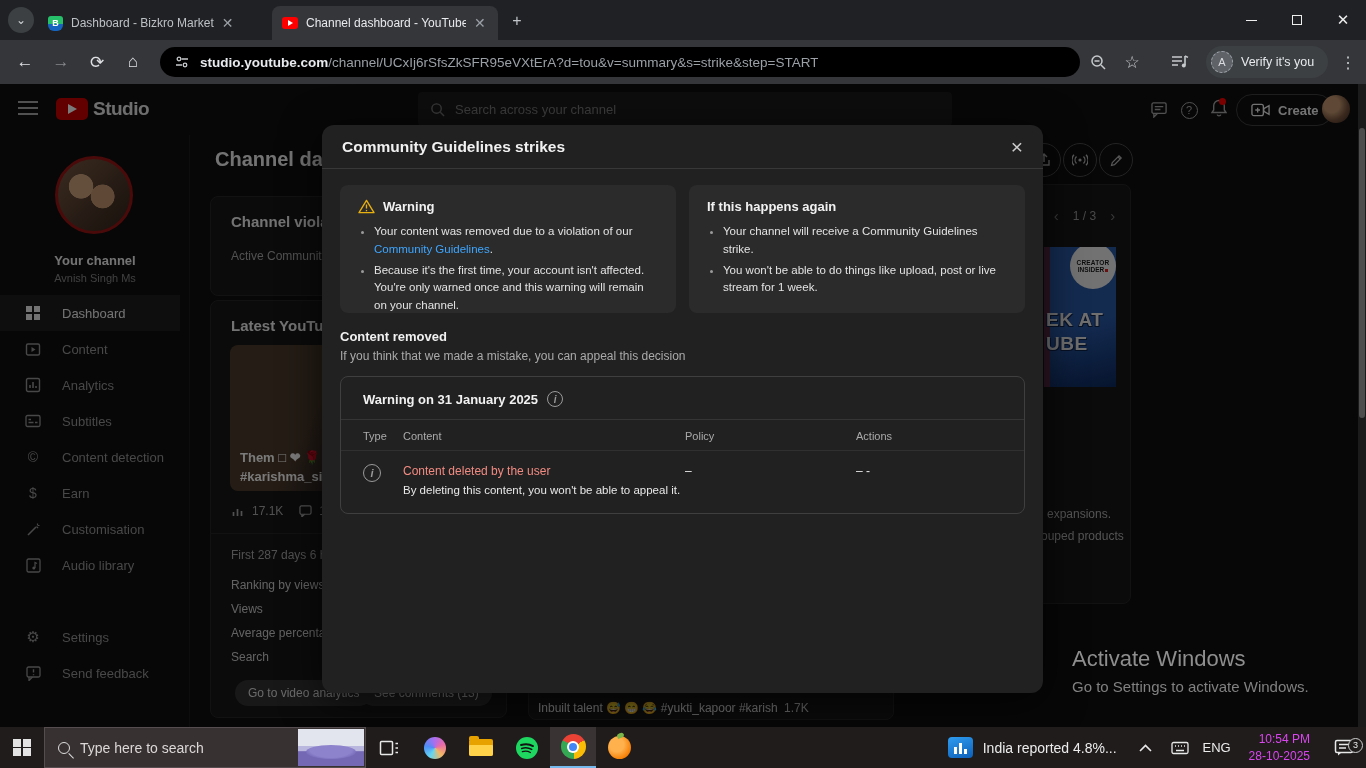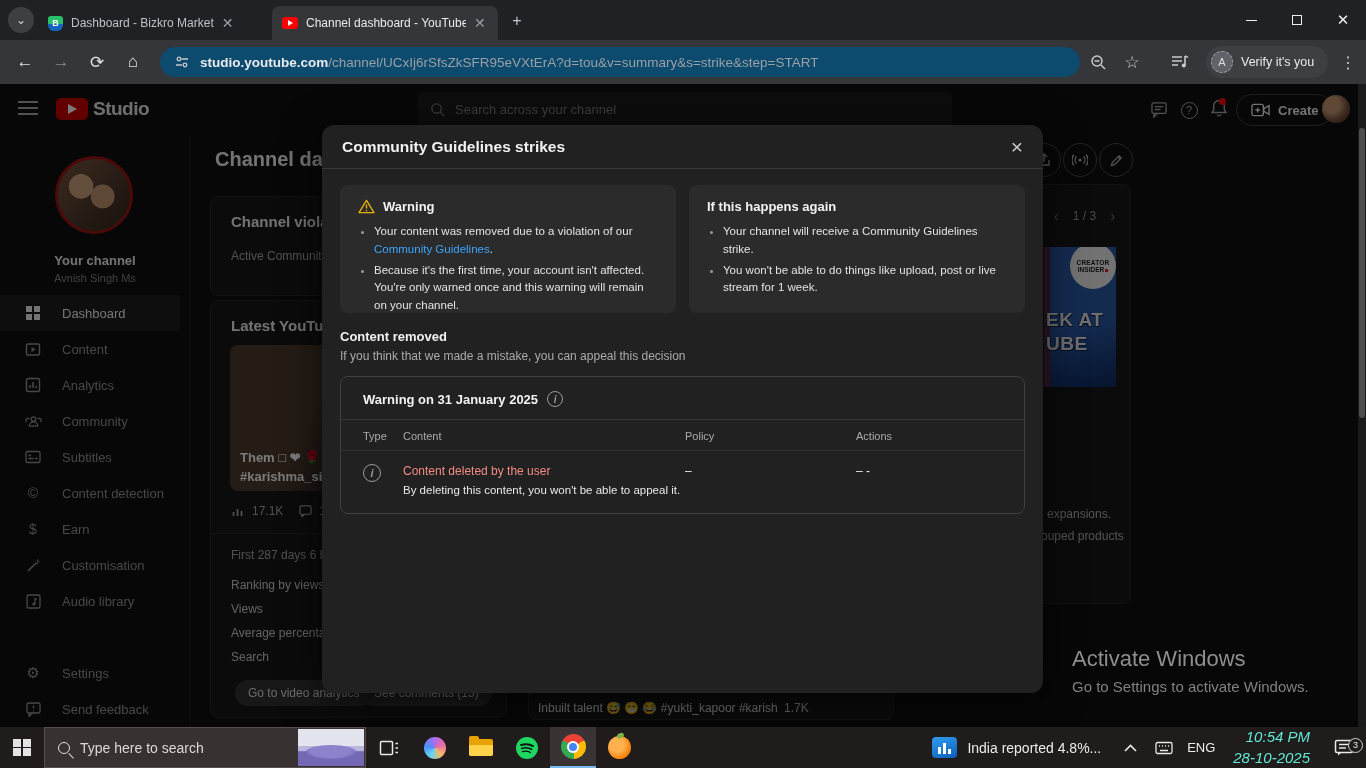--- a/index.html
+++ b/index.html
@@ -25,21 +25,21 @@
     font-size:16px; display:grid; place-items:center; }
   .winctl { position:absolute; top:0; height:40px; width:46px; display:grid; place-items:center; color:#eee; }
   .win-min { left:1228px; } .win-max { left:1274px; } .win-close { left:1320px; }
   .win-min span { display:block; width:11px; border-bottom:1.5px solid #eee; }
   .win-max span { display:block; width:10px; height:10px; border:1.5px solid #eee; }
   .win-close span { font-size:15px; }
 
   .toolbar { position:absolute; top:40px; left:0; width:1366px; height:44px; background:#35363a; }
   .nav-ico { position:absolute; top:9px; width:26px; height:26px; display:grid; place-items:center;
     font-size:17px; color:#dfe1e5; }
-  .omnibox { position:absolute; left:160px; top:7px; width:920px; height:30px; background:#0c4a6e;
+  .omnibox { position:absolute; left:160px; top:7px; width:920px; height:30px; background:#000000;
     border-radius:15px; display:flex; align-items:center; padding:0 14px; gap:10px; }
   .omnibox .host { color:#e8eaed; font-size:13.5px; font-weight:bold; white-space:nowrap; }
   .omnibox .path { color:#9aa0a6; font-size:13.5px; white-space:nowrap; overflow:hidden; }
   .tb-right-ico { position:absolute; top:10px; width:24px; height:24px; display:grid; place-items:center; color:#c7cacd; }
   .verify-chip { position:absolute; left:1206px; top:6px; height:32px; border-radius:16px; background:#3c4043;
     display:flex; align-items:center; gap:8px; padding:0 14px 0 5px; }
   .verify-chip .av { width:22px; height:22px; border-radius:50%; background:#5f6368; color:#dadce0;
     font-size:11px; display:grid; place-items:center; border:1px dashed #9aa0a6; }
   .verify-chip .vt { color:#e8eaed; font-size:12.5px; white-space:nowrap; }
 
@@ -189,21 +189,21 @@
   .fl::after { content:""; position:absolute; left:9px; top:-3px; width:7px; height:5px; border-radius:50% 50% 50% 0;
     background:#7ab648; transform:rotate(-20deg); }
   .tb-right { margin-left:auto; display:flex; align-items:center; }
   .news { display:flex; align-items:center; gap:10px; padding:0 12px; }
   .news-ico { width:25px; height:21px; border-radius:4px; background:linear-gradient(160deg,#2f9df0,#0c5fb8);
     display:flex; align-items:flex-end; justify-content:center; gap:2px; padding-bottom:4px; }
   .news-ico span { width:3px; background:#fff; display:block; }
   .news .nt { color:#ececec; font-size:14px; }
   .tb-sys { display:grid; place-items:center; width:34px; color:#e8e8e8; }
   .eng { font-size:13px; color:#ececec; width:40px; text-align:center; }
-  .clock { text-align:right; color:#5eead4; font-size:15px; line-height:1.35; padding:0 12px;font-style:italic; }
+  .clock { text-align:right; color:#d946ef; font-size:12px; line-height:1.35; padding:0 12px; }
   .notif { position:relative; width:44px; display:grid; place-items:center; }
   .notif .nb { position:absolute; right:3px; bottom:4px; width:15px; height:15px; border:1.3px solid #cfcfcf;
     border-radius:50%; color:#e8e8e8; font-size:9px; display:grid; place-items:center; background:#211c1c; }
 </style>
 </head>
 <body>
 
 <div class="tabstrip">
   <div class="tab-search-btn">⌄</div>
   <div class="tab" style="left:38px;width:228px;">
@@ -338,30 +338,20 @@
         <span>Content</span>
       </div>
       <div class="mi">
         <span class="ic">
             <svg width="16" height="16" viewBox="0 0 16 16">
               <rect x="1.5" y="1.5" width="13" height="13" rx="1.5" fill="none" stroke="currentColor" stroke-width="1.4"></rect>
               <path d="M5 11 v-3 M8 11 v-6 M11 11 v-2" stroke="currentColor" stroke-width="1.6"></path>
             </svg>
           </span>
         <span>Analytics</span>
-      </div>
-      <div class="mi">
-        <span class="ic">
-            <svg width="17" height="14" viewBox="0 0 18 14">
-              <circle cx="9" cy="5" r="2.4" fill="none" stroke="currentColor" stroke-width="1.3"></circle>
-              <path d="M4.5 12.5 a4.5 4.5 0 0 1 9 0z" fill="none" stroke="currentColor" stroke-width="1.3"></path>
-              <path d="M2 8 a2 2 0 1 1 2.6 -2.8 M16 8 a2 2 0 1 0 -2.6 -2.8" fill="none" stroke="currentColor" stroke-width="1.2"></path>
-            </svg>
-          </span>
-        <span>Community</span>
       </div>
       <div class="mi">
         <span class="ic">
             <svg width="16" height="14" viewBox="0 0 16 14">
               <rect x="1" y="1.5" width="14" height="11" rx="1.5" fill="none" stroke="currentColor" stroke-width="1.3"></rect>
               <path d="M3.5 8.5 h5 M10 8.5 h2.5 M3.5 5.5 h2.5" stroke="currentColor" stroke-width="1.3"></path>
             </svg>
           </span>
         <span>Subtitles</span>
       </div>

